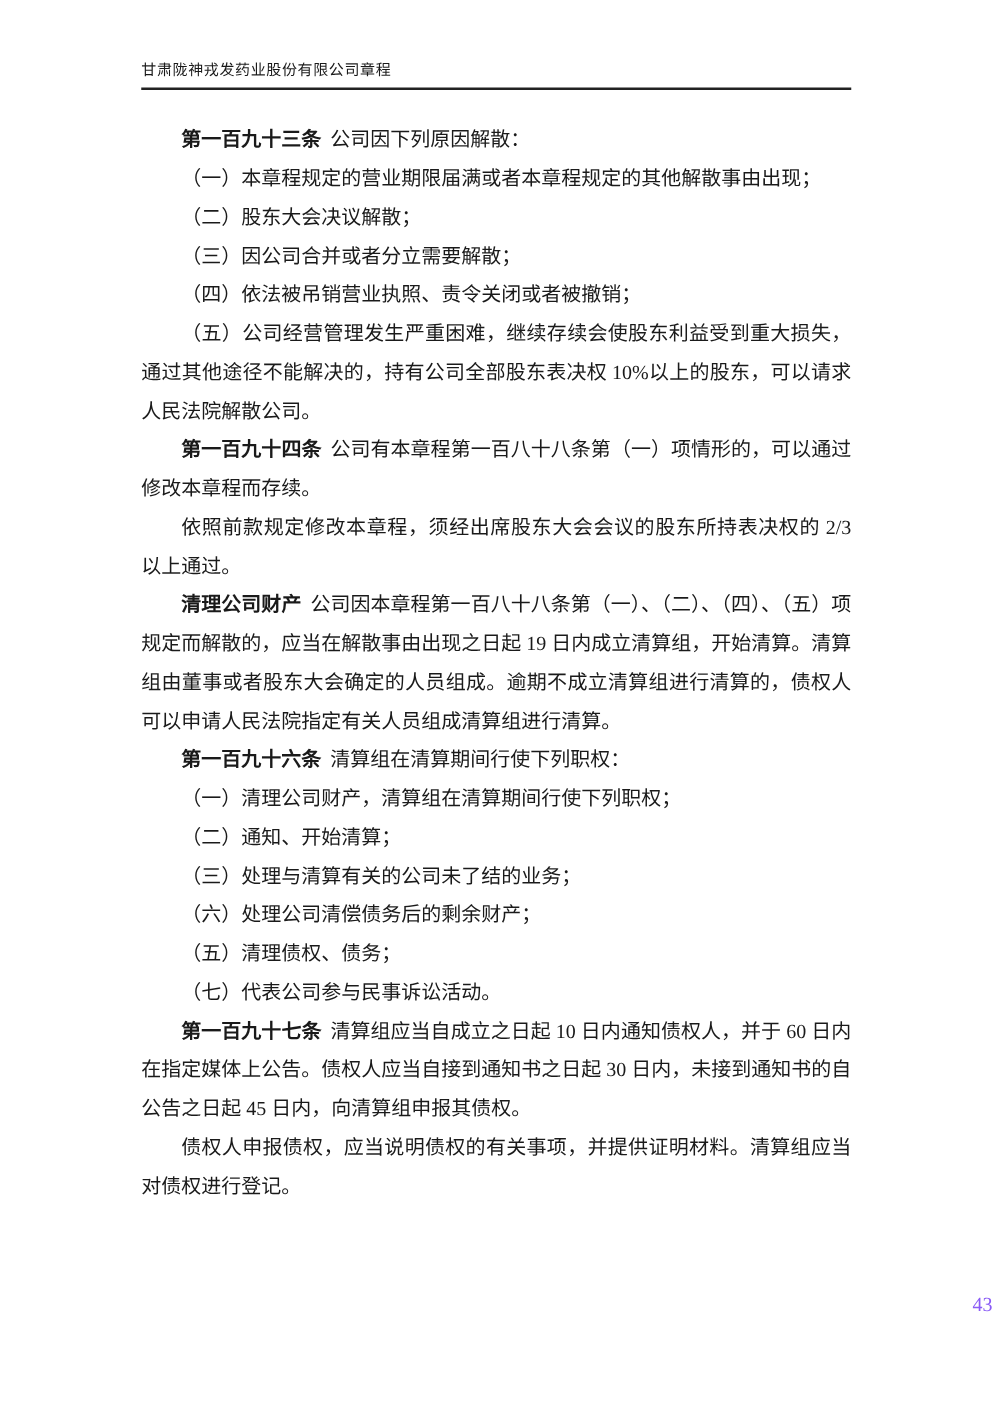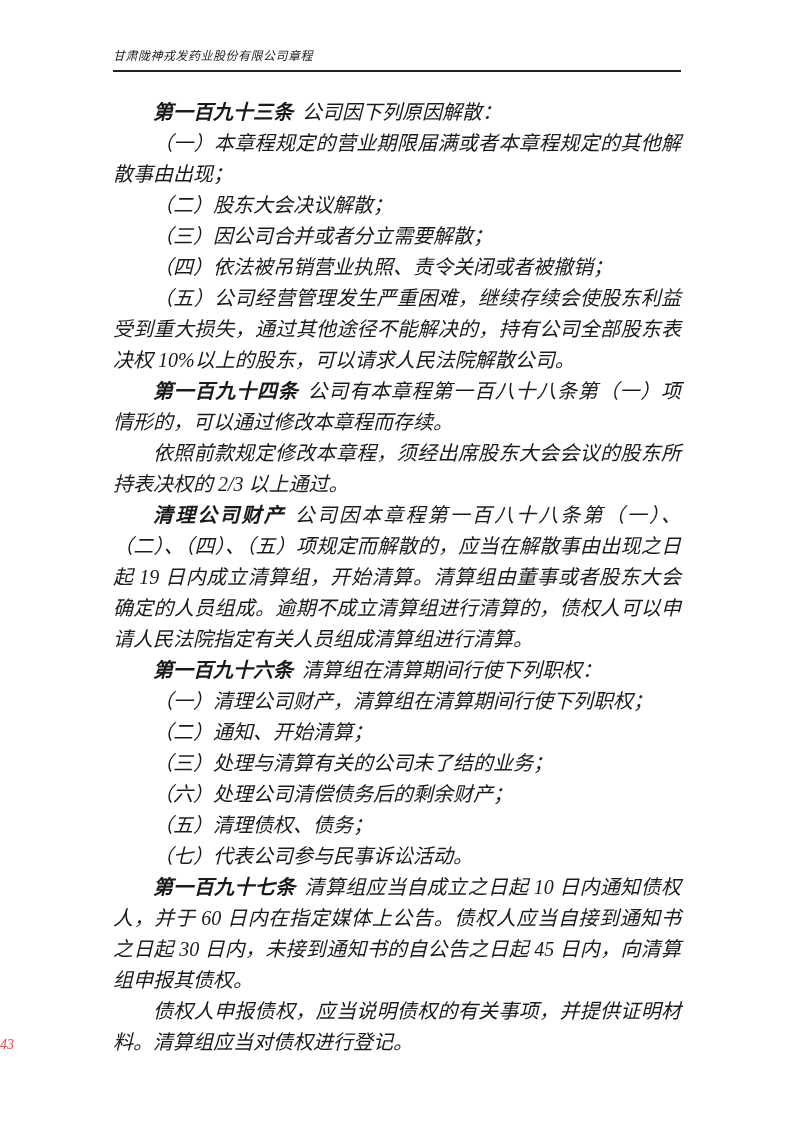--- a/index.html
+++ b/index.html
@@ -8,61 +8,60 @@
     background: #ffffff;
   }
   .page {
     position: relative;
     width: 794px;
     height: 1122px;
     background: #ffffff;
     overflow: hidden;
     font-family: "Liberation Serif", "DejaVu Serif", serif;
     color: #1a1a1a;
-    font-style: italic;
   }
   .doc-header {
     position: absolute;
     left: 113px;
     width: 568px;
     top: 49px;
     font-size: 12px;
     line-height: 15px;
     letter-spacing: 0.5px;
     padding-bottom: 6px;
     border-bottom: 2px solid #222222;
     color: #1a1a1a;
   }
   .content {
     position: absolute;
     left: 113px;
     top: 97px;
     width: 568px;
-    font-size: 20px;
+    font-size: 16px;
     line-height: 31px;
     text-align: justify;
   }
   .content p {
     margin: 0;
     padding: 0;
     text-indent: 2em;
   }
   .art-num {
     font-weight: bold;
     margin-right: 0.45em;
   }
   .page-footer {
     position: absolute;
     top: 1037px;
     left: 0;
     width: 100%;
-    text-align: left;
-    font-size: 14px;
+    text-align: right;
+    font-size: 16px;
     line-height: 16px;
-    color: #ef4444;
+    color: #8b5cf6;
   }
 </style>
 </head>
 <body>
 
 <div class="page">
 
   <div class="doc-header">
     <span>甘肃陇神戎发药业股份有限公司章程</span>
   </div>

